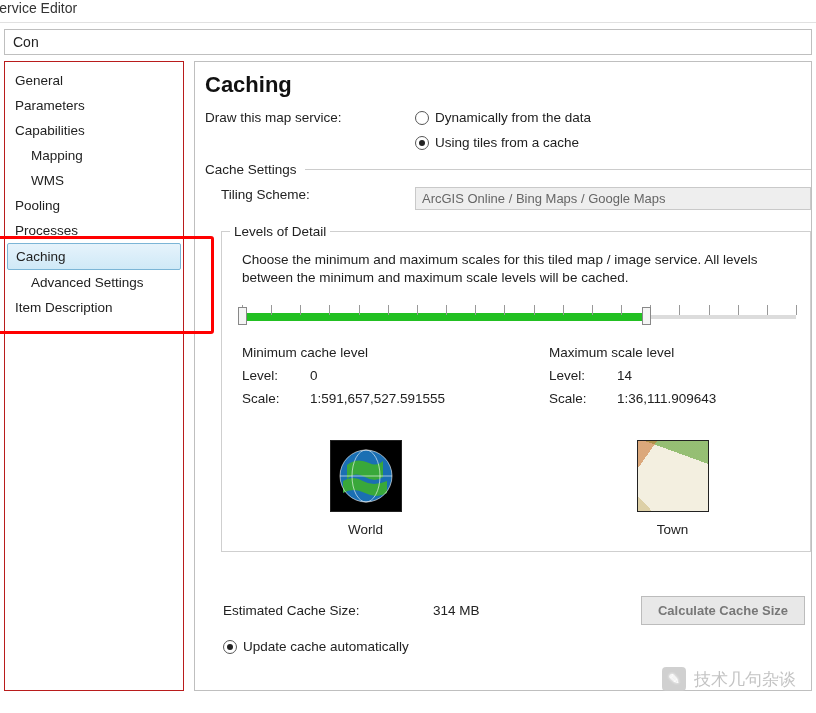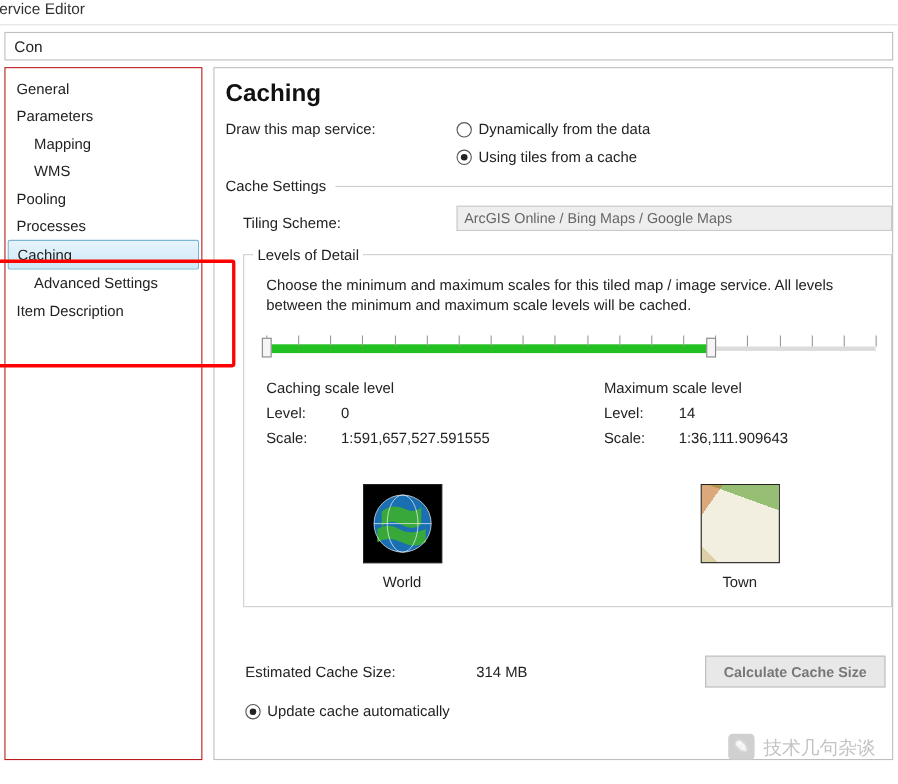--- a/index.html
+++ b/index.html
@@ -91,21 +91,21 @@
     border:1px solid #555;display:inline-block;position:relative;flex:none;
     background:#fff;
   }
   .radio.checked::after{
     content:"";position:absolute;left:3px;top:3px;width:6px;height:6px;
     border-radius:50%;background:#222;
   }
   .section-label { font-size:13.5px; margin: 12px 0 10px 0; display:flex; align-items:center;}
   .section-label .line { flex:1; border-top:1px solid #ccc; margin-left:8px; }
   .sub-indent { margin-left: 16px; }
-  .tiling-row { display:flex; align-items:flex-end; margin: 8px 0 14px 0;}
+  .tiling-row { display:flex; align-items:flex-start; margin: 8px 0 14px 0;}
   .tiling-label { width:194px; font-size:13.5px;}
   .tiling-select {
     flex:1;
     background:#eeeeee;
     border:1px solid #c9c9c9;
     color:#666;
     padding:3px 6px;
     font-size:13px;
   }
   fieldset.lod {
@@ -183,20 +183,21 @@
 <div class="hr-top"></div>
 
 <div class="top-bar">Con</div>
 
 <div class="main-wrap">
   <div class="red-box"></div>
 
   <div class="sidebar">
     <div class="item">General</div>
     <div class="item">Parameters</div>
+    <div class="item">Capabilities</div>
     <div class="item indent">Mapping</div>
     <div class="item indent">WMS</div>
     <div class="item">Pooling</div>
     <div class="item">Processes</div>
     <div class="item selected">Caching</div>
     <div class="item indent">Advanced Settings</div>
     <div class="item">Item Description</div>
   </div>
 
   <div class="content">
@@ -255,21 +256,21 @@
               <span style="left: 89.4737%;"></span>
               <span style="left: 94.7368%;"></span>
               <span style="left: 100%;"></span>
             </div>
           <div class="slider-thumb" style="left:-4px"></div>
           <div class="slider-thumb" style="left:calc(73% - 4px)"></div>
         </div>
 
         <div class="scale-grid">
           <div class="scale-col">
-            <div class="hdr">Caching scale level</div>
+            <div class="hdr">Minimum cache level</div>
             <div class="kv">
                 <span class="k">Level:</span>
                 <span>0</span>
               </div>
             <div class="kv">
                 <span class="k">Scale:</span>
                 <span>1:591,657,527.591555</span>
               </div>
           </div>
           <div class="scale-col">

